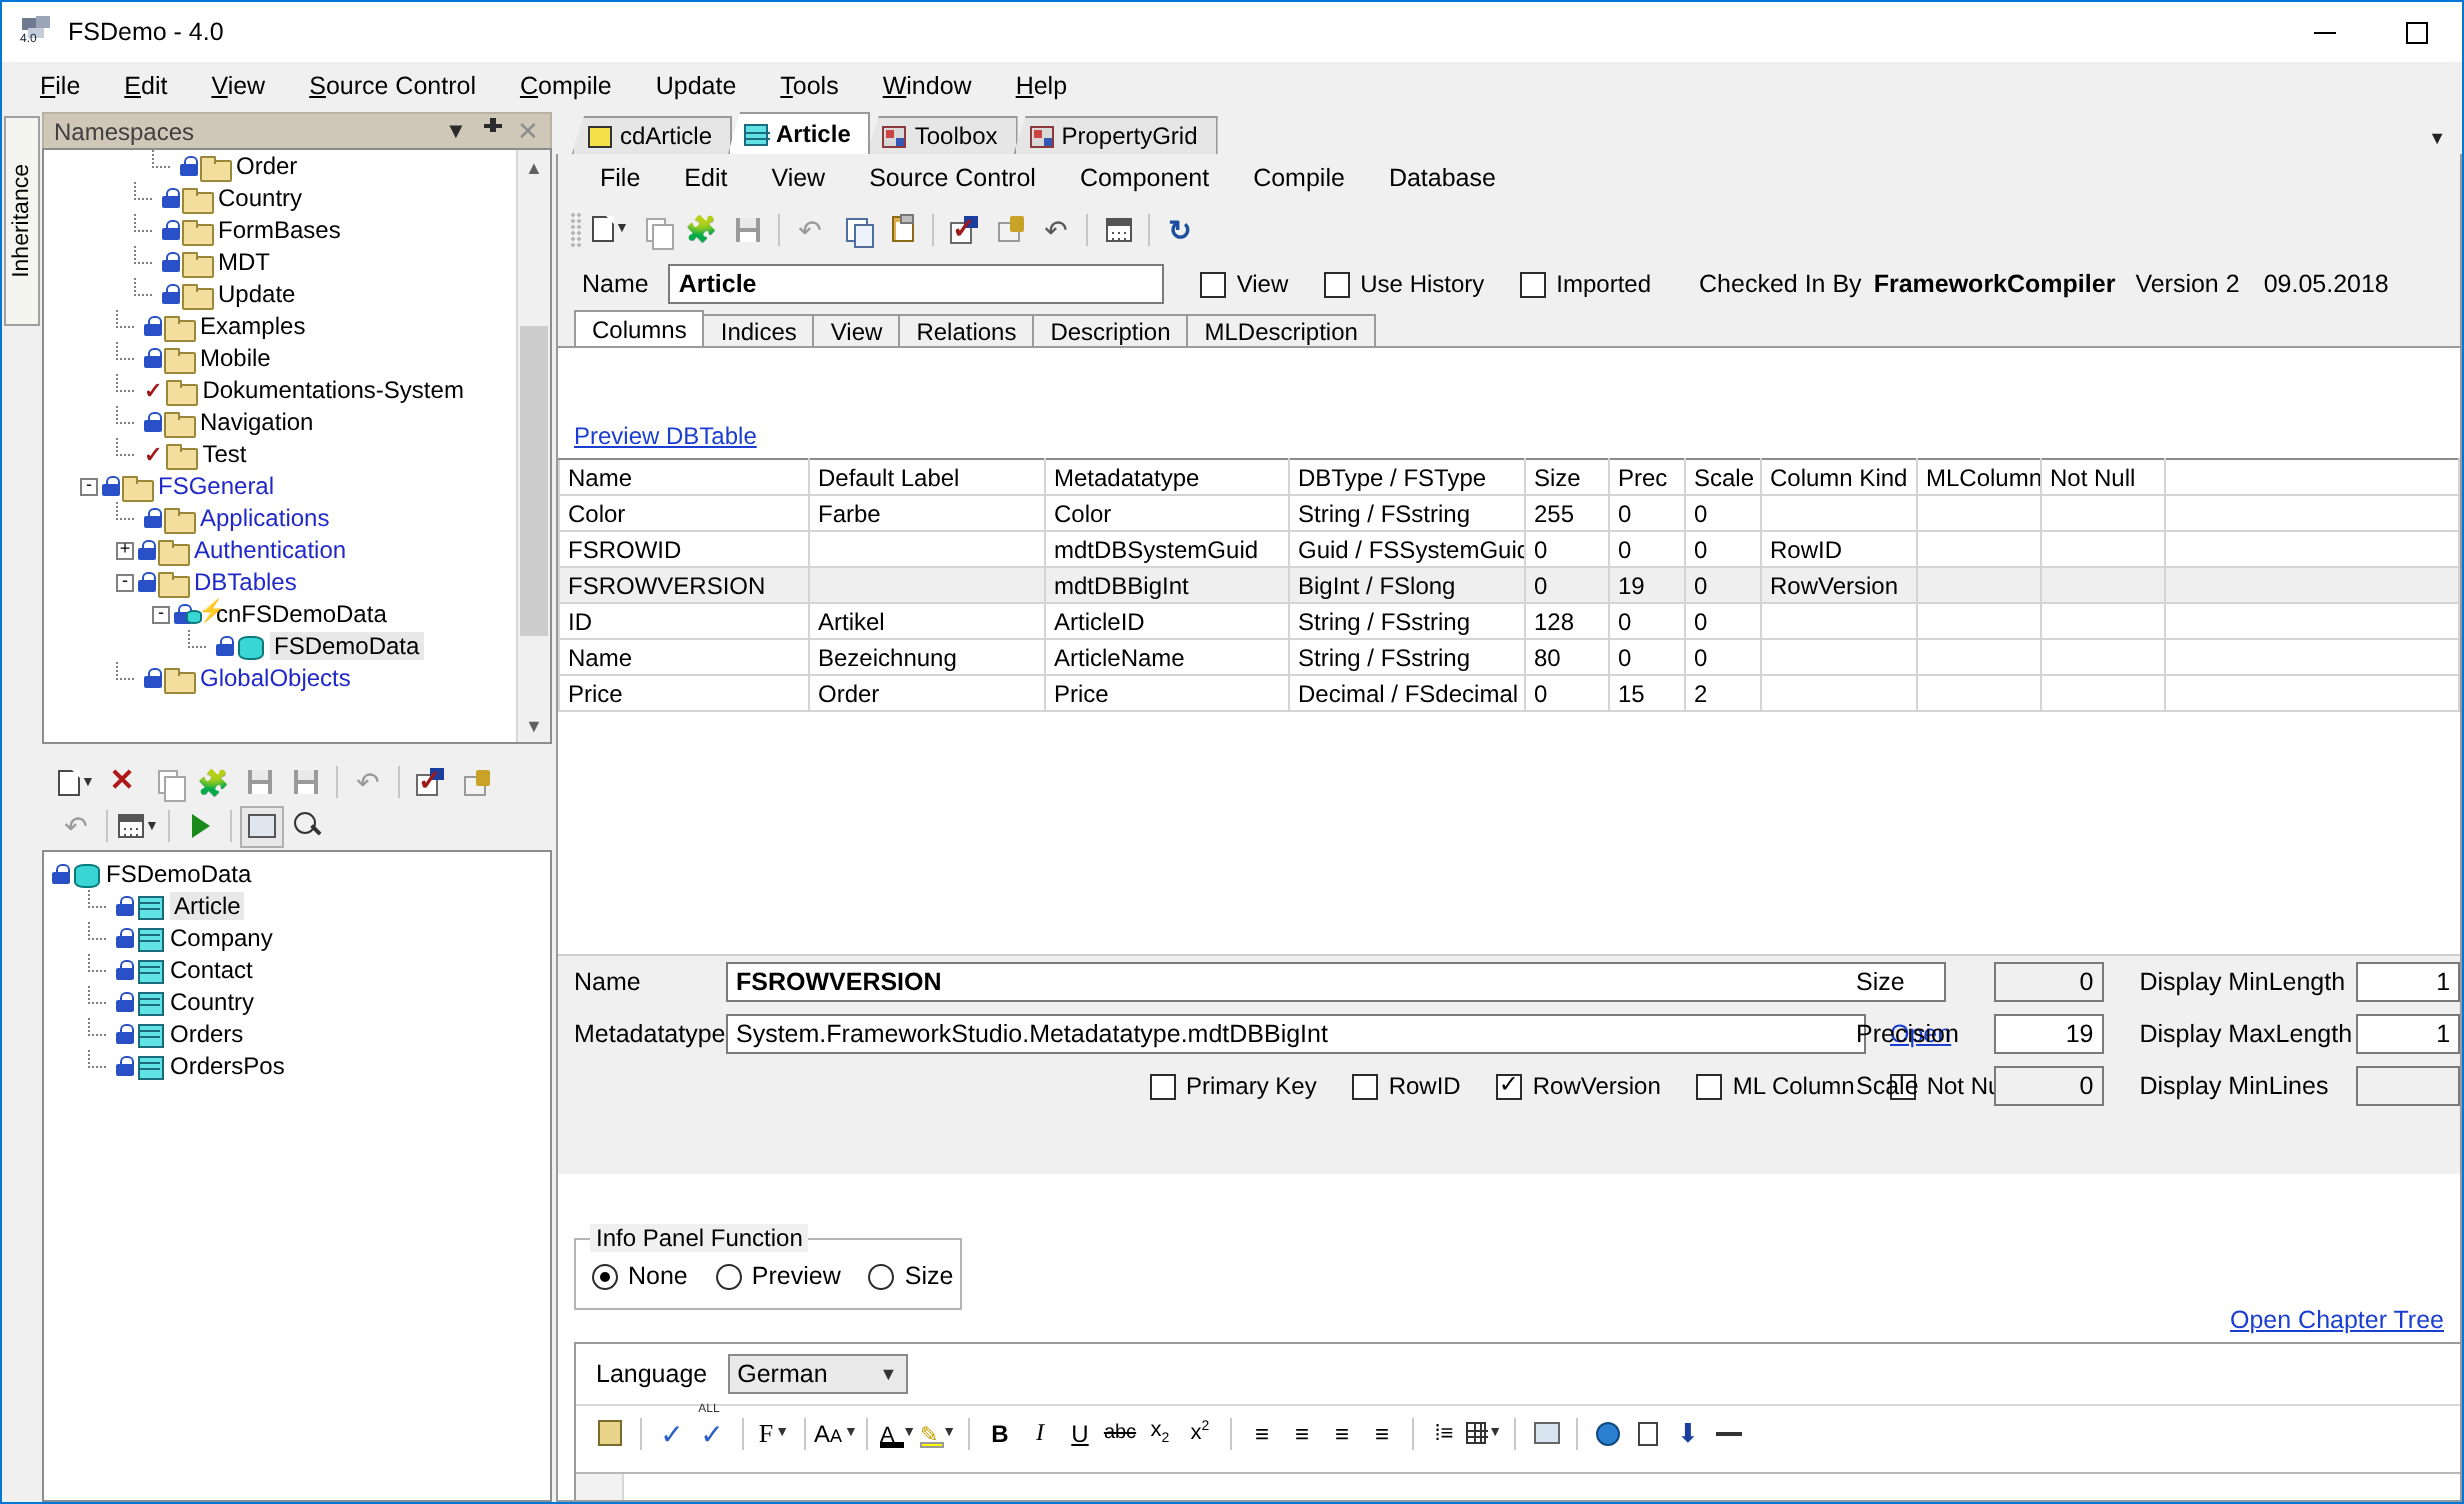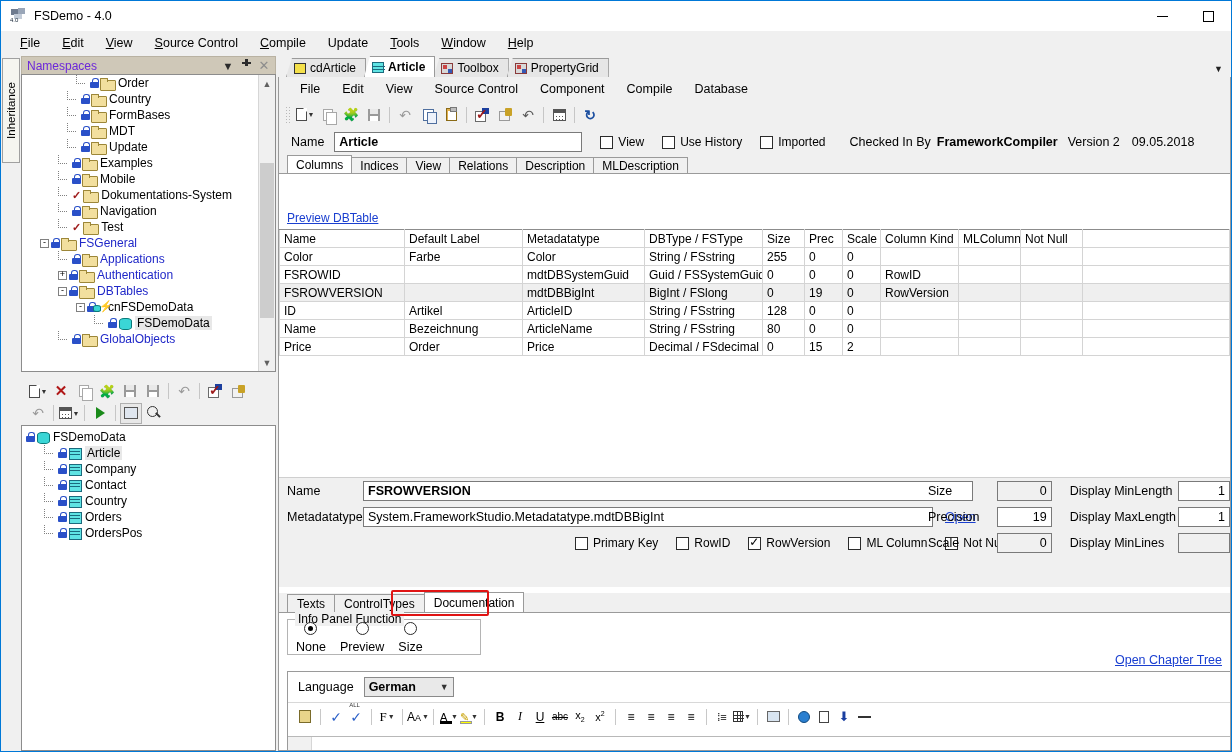--- a/index.html
+++ b/index.html
@@ -68,21 +68,21 @@
   }
 
   
   .leftdock { position:absolute; left:20px; top:0; width:255px; bottom:0; background:#f0f0f0; }
 
   .ns-header {
     height: 18px; background:#cfc8b8;
     display:flex; align-items:center; padding: 0 2px 0 5px;
     border: 1px solid #b9b2a2; border-bottom:none;
   }
-  .ns-header .t { flex:1; font-size:12px; color:#6d28d9; }
+  .ns-header .t { flex:1; font-size:12px; color:#404040; }
   .ns-header .hbtn { width:18px; text-align:center; font-size:11px; color:#2b2b2b; }
   .ns-header .hbtn.close { color:#8d8d8d; font-size:13px; }
   .pin-glyph { display:inline-block; width:9px; height:11px; position:relative; }
   .pin-glyph:before { content:""; position:absolute; left:3px; top:0; width:3px; height:7px; background:#2b2b2b;}
   .pin-glyph:after  { content:""; position:absolute; left:0px; top:3px; width:9px; height:2px; background:#2b2b2b;}
 
   .ns-tree {
     position:absolute; left:0; right:0; top:18px; height: 298px;
     background:#fff; border:1px solid #8c8c8c;
     overflow:hidden;
@@ -276,32 +276,32 @@
           border:1px solid #9a9a9a; border-bottom:none; background:#f0f0f0; margin-right:-1px;}
   .btab.active { background:#fff; height:20px; z-index:2; position:relative;}
   .redbox { position:absolute; left:112px; top:-3px; width:98px; height:26px; border:2px solid #e01414; border-radius:2px; z-index:5;}
 
   .groupbox {
     position:absolute; left:8px; top:542px; width:194px; height:36px;
     border:1px solid #b4b4b4;
   }
   .groupbox .gtitle { position:absolute; left:7px; top:-8px; background:#f0f0f0; padding:0 3px; font-size:12px;}
   .radios { display:flex; align-items:center; height:36px; padding-left:8px; gap:14px;}
-  .rd { display:flex; align-items:center; gap:5px; font-size:12.5px;flex-direction:column;}
+  .rd { display:flex; align-items:center; gap:5px; font-size:12.5px;}
   .rdo { width:13px;height:13px;border:1.3px solid #2b2b2b;border-radius:50%;background:#fff;position:relative;flex:none;}
   .rdo.on:after{content:"";position:absolute;left:3px;top:3px;width:5px;height:5px;border-radius:50%;background:#000;}
 
   .chaplink { position:absolute; right:8px; top:576px; font-size:12.5px; }
 
   .langpanel { position:absolute; left:8px; right:0; top:594px; bottom:0; border:1px solid #9a9a9a; border-right:none; border-bottom:none; background:#fff;}
   .langrow { height:30px; display:flex; align-items:center; padding-left:10px; gap:10px;}
   .langrow .ll { font-size:12.5px; }
   .select {
     width:90px; height:20px; border:1px solid #8a8a8a; background:#e9e9e9; display:flex; align-items:center;
-    padding:0 4px; font-size:12.5px; justify-content:space-between;font-weight:bold;
+    padding:0 4px; font-size:12.5px; justify-content:space-between;
   }
   .select .cv { font-size:9px; color:#333; }
 
   .rtetb { height:28px; display:flex; align-items:center; padding-left:8px; gap:2px; border-top:1px solid #d8d8d8;}
   .rtb { width:18px;height:20px; display:flex; align-items:center; justify-content:center; position:relative; font-size:12px;}
   .rsep { width:1px;height:16px;background:#c8c8c8;margin:0 4px;}
   .editor-area { position:absolute; left:0; right:0; top:64px; bottom:0; background:#fff; border-top:1px solid #b8b8b8; }
   .editor-gutter { position:absolute; left:0; top:0; bottom:0; width:24px; background:#f1f1f1; border-right:1px solid #d6d6d6; }
 </style>
 </head>
@@ -911,26 +911,20 @@
                 <span>0</span>
               </div>
               <div class="rl" style="width:110px; margin-left:18px;">Display MinLines</div>
               <div class="in num ro" style="width:52px;">
                 <span></span>
               </div>
             </div>
           </div>
         </div>
 
-        <div class="btabs">
-          <div class="btab">Texts</div>
-          <div class="btab">ControlTypes</div>
-          <div class="btab active">Documentation</div>
-          <div class="redbox"></div>
-        </div>
 
         <div class="groupbox">
           <div class="gtitle">Info Panel Function</div>
           <div class="radios">
             <div class="rd">
               <span class="rdo on"></span>
               <span>None</span>
             </div>
             <div class="rd">
               <span class="rdo"></span>

